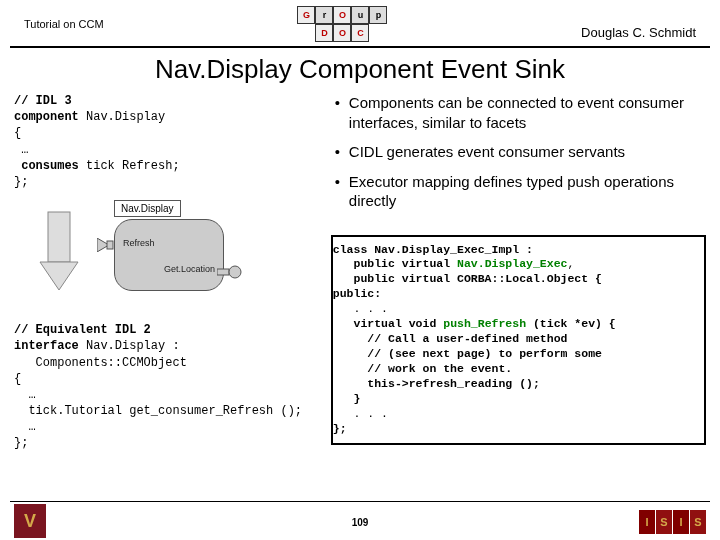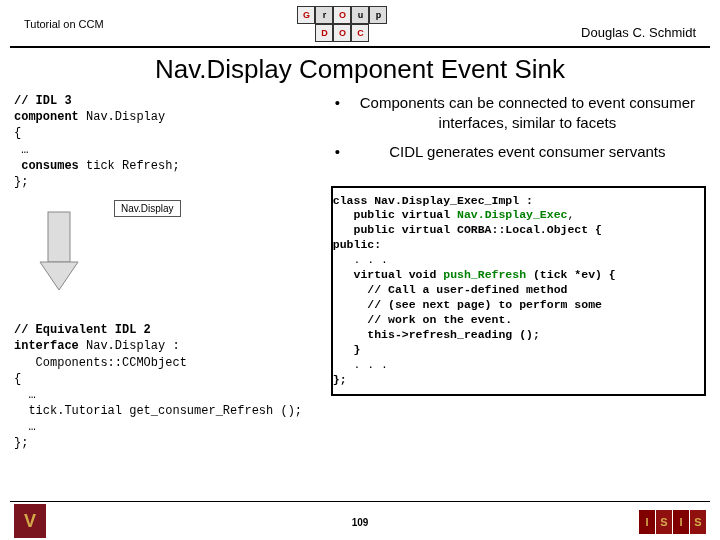--- a/index.html
+++ b/index.html
@@ -58,21 +58,21 @@
     white-space: pre;
   }
   .kw { font-weight: bold; }
   .type { font-weight: bold; color: #008000; }
 
   .bullets {
     font-size: 15px;
     line-height: 1.3;
     padding-left: 4px;
   }
-  .bullets li { margin-bottom: 10px; list-style: none; position: relative; padding-left: 14px; text-align: center; }
+  .bullets li { margin-bottom: 10px; list-style: none; position: relative; padding-left: 14px; }
   .bullets li::before { content: "•"; position: absolute; left: 0; top: 0; }
 
   .diagram-area {
     position: relative;
     height: 120px;
     margin-top: 8px;
   }
   .arrow-down {
     position: absolute;
     left: 20px; top: 10px;
@@ -198,38 +198,51 @@
 <span class="kw"> consumes</span><span> tick Refresh;</span>
 <span>};</span></div>
 
     <div class="diagram-area">
       <svg class="arrow-down" width="50" height="90">
         <rect x="14" y="4" width="22" height="50" fill="#ddd" stroke="#888"></rect>
         <polygon points="6,54 44,54 25,82" fill="#ddd" stroke="#888"></polygon>
       </svg>
       <div class="component-box">
         <div class="comp-label">Nav.Display</div>
+        <div class="comp-body">
+          <svg width="18" height="14" style="position:absolute;left:-18px;top:18px">
+            <polygon points="0,0 12,7 0,14" fill="#ccc" stroke="#555"></polygon>
+            <rect x="10" y="3" width="6" height="8" fill="#ccc" stroke="#555"></rect>
+          </svg>
+          <span class="comp-small-label" style="left:8px;top:18px">Refresh</span>
+          <span class="comp-small-label" style="right:8px;top:44px">Get.Location</span>
+          <svg class="facet" width="26" height="16">
+            <rect x="0" y="5" width="12" height="6" fill="#ccc" stroke="#555"></rect>
+            <circle cx="18" cy="8" r="6" fill="#ccc" stroke="#555"></circle>
+          </svg>
+        </div>
       </div>
     </div>
 
     <div class="code idl2-block"><span class="kw">// Equivalent IDL 2</span>
 <span class="kw">interface</span><span> Nav.Display :</span>
 <span>   Components::CCMObject</span>
 <span>{</span>
 <span>  …</span>
 <span>  tick.Tutorial get_consumer_Refresh ();</span>
 <span>  …</span>
 <span>};</span></div>
 
   </div>
 
   <div class="right-col">
     <ul class="bullets">
       <li>Components can be connected to event consumer interfaces, similar to facets</li>
       <li>CIDL generates event consumer servants</li>
+      <li>Executor mapping defines typed push operations directly</li>
     </ul>
 
     <div class="class-box"><span class="kw">class Nav.Display_Exec_Impl :</span>
 <span class="kw">   public virtual</span><span class="type"> Nav.Display_Exec</span><span>,</span>
 <span class="kw">   public virtual CORBA::Local.Object {</span>
 <span class="kw">public:</span>
 <span>   . . .</span>
 <span class="kw">   virtual void</span><span class="type"> push_Refresh</span><span class="kw"> (tick *ev) {</span>
 <span class="kw">     // Call a user-defined method</span>
 <span class="kw">     // (see next page) to perform some</span>

